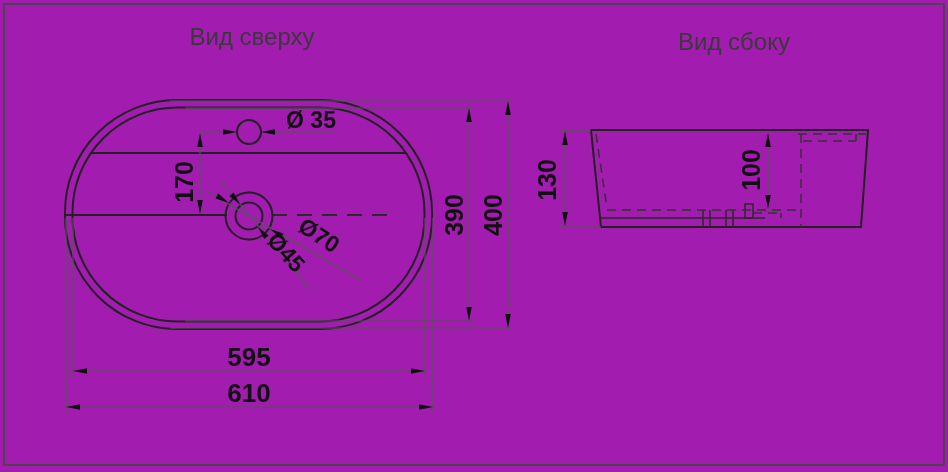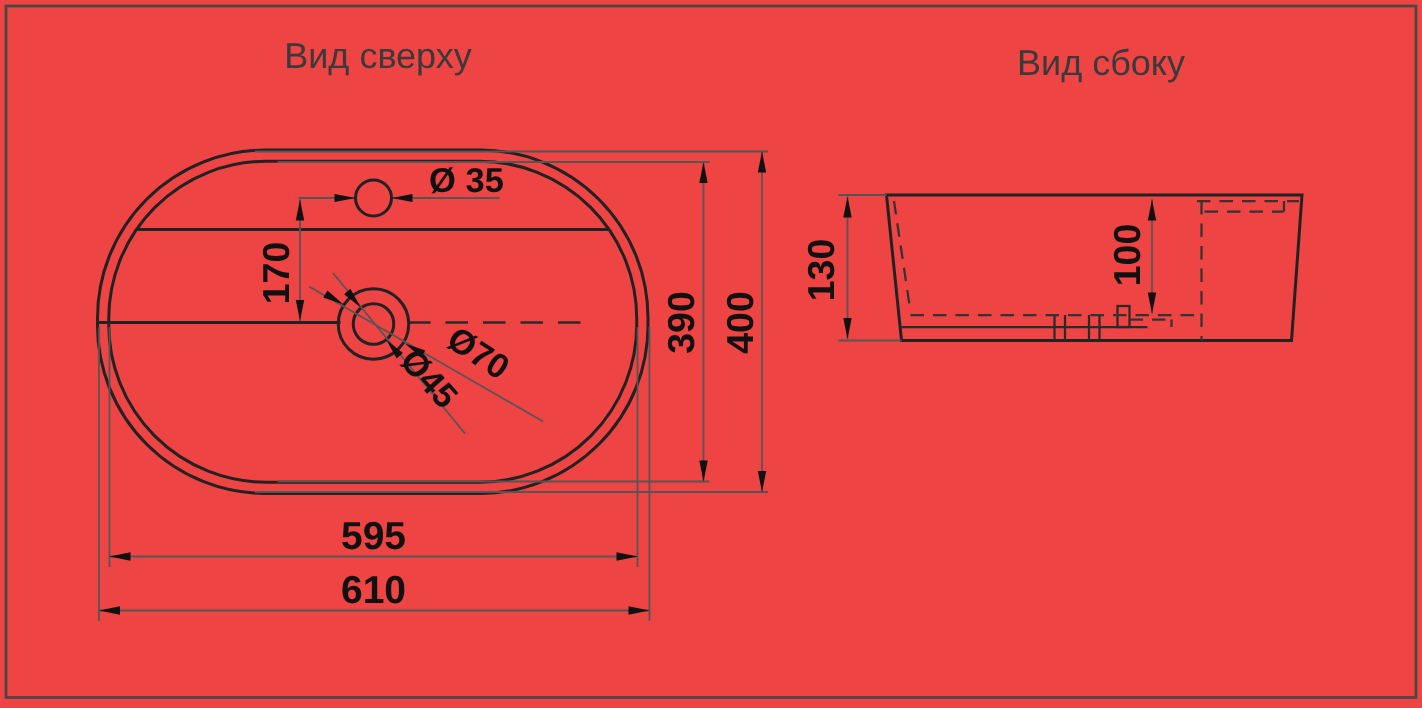--- a/index.html
+++ b/index.html
@@ -1,19 +1,19 @@
 <!DOCTYPE html>
 <html><head>
 <meta charset="utf-8">
 <style>
   html,body{margin:0;padding:0;background:#ffffff;}
   .sheet{
     position:relative;
     width:948px;height:472px;
-    background:#ef4444;
+    background:#a21caf;
     font-family:"Liberation Sans", sans-serif;
     overflow:hidden;
   }
   svg{display:block;}
   text{fill:#111111;}
   .title{font-size:24px;fill:#3a3a3a;font-weight:400;}
   .dim{font-size:25px;font-weight:700;fill:#111111;}
   .dim-sm{font-size:23px;font-weight:700;fill:#111111;}
   .dim-lg{font-size:26px;font-weight:700;fill:#111111;}
   .outline{stroke:#222222;stroke-width:2;fill:none;}

